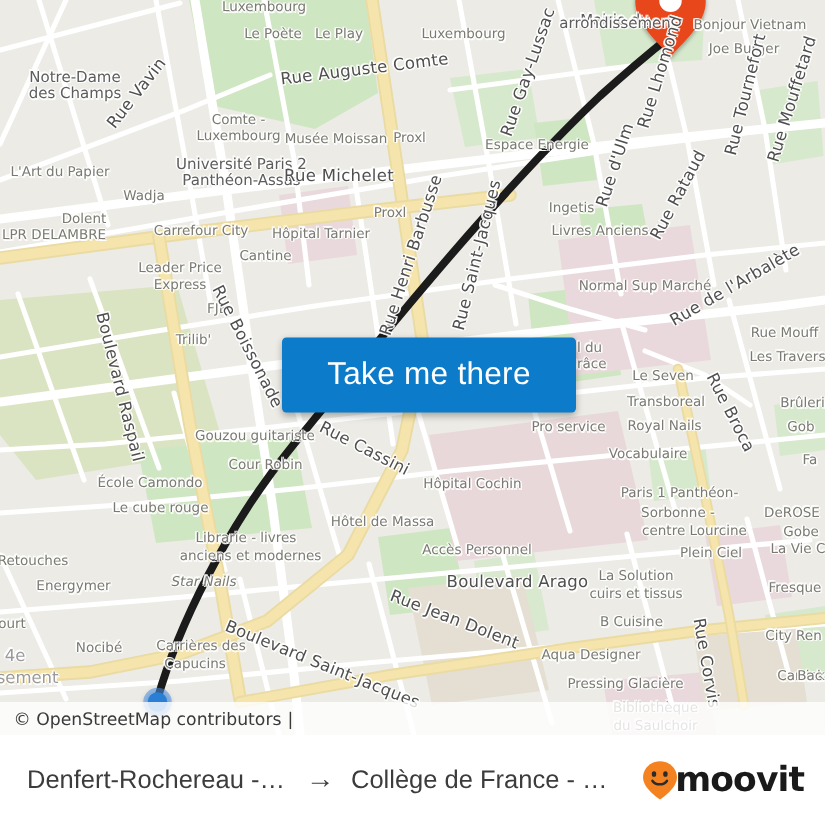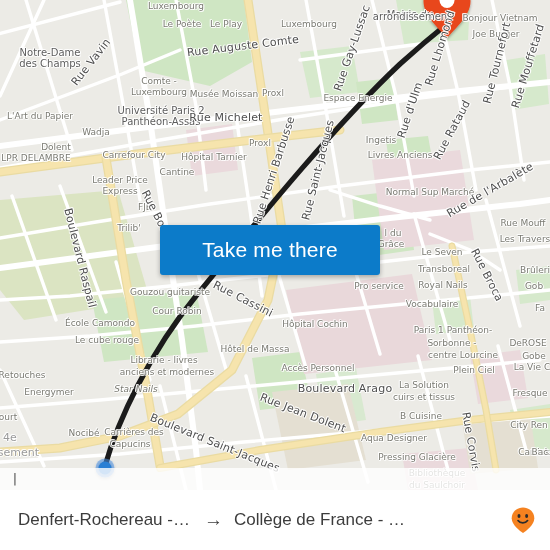--- a/index.html
+++ b/index.html
@@ -37,22 +37,22 @@
     pointer-events: none;
   }
   .lbl.poi { color: #7a7a72; font-size: 9px; }
   .lbl.street { color: #4f4f4f; font-size: 11px; letter-spacing: .2px; }
   .lbl.place { color: #5d5d5d; font-size: 10px; }
   .lbl.admin { color: #9a9a9a; font-size: 11px; }
 
   
   #take-me-there {
     position: absolute;
-    left: 160px; top: 225px;
-    width: 220px; height: 50px;
+    left: 188px; top: 225px;
+    width: 196px; height: 50px;
     background: #0c7bc9;
     border: none; border-radius: 3px;
     color: #ffffff;
     font-family: "Liberation Sans", sans-serif;
     font-size: 21px;
     letter-spacing: .2px;
     cursor: pointer;
     box-shadow: 0 2px 5px rgba(0,0,0,.30);
     display: flex; align-items: center; justify-content: center;
   }
@@ -306,50 +306,52 @@
         <div class="lbl poi" style="left: 49px; top: 392px;">Energymer</div>
         <div class="lbl street" style="left: 345px; top: 388px;">Boulevard Arago</div>
         <div class="lbl poi" style="left: 424px; top: 385px;">La Solution</div>
         <div class="lbl poi" style="left: 424px; top: 397px;">cuirs et tissus</div>
         <div class="lbl poi" style="left: 530px; top: 393px;">Fresque</div>
         <div class="lbl poi" style="left: 421px; top: 416px;">B Cuisine</div>
         <div class="lbl poi" style="left: 529px; top: 425px;">City Ren</div>
         <div class="lbl poi" style="left: 8px; top: 417px;">ourt</div>
         <div class="lbl admin" style="left: 10px; top: 437px;">4e</div>
         <div class="lbl admin" style="left: 14px; top: 452px;">issement</div>
-        <div class="lbl poi" style="left: 80px; top: 433px; padding-left: 8px;">Nocibé</div>
+        <div class="lbl poi" style="left: 62px; top: 433px; padding-left: 8px;">Nocibé</div>
         <div class="lbl poi" style="left: 134px; top: 432px;">Carrières des</div>
         <div class="lbl poi" style="left: 130px; top: 444px;">Capucins</div>
         <div class="lbl street" style="left: 215px; top: 443px; transform: translate(-50%, -50%) rotate(22deg);">Boulevard Saint-Jacques</div>
         <div class="lbl street" style="left: 303px; top: 413px; transform: translate(-50%, -50%) rotate(21deg);">Rue Jean Dolent</div>
         <div class="lbl poi" style="left: 394px; top: 438px;">Aqua Designer</div>
         <div class="lbl poi" style="left: 417px; top: 457px;">Pressing Glacière</div>
         <div class="lbl street" style="left: 471px; top: 442px; transform: translate(-50%, -50%) rotate(80deg);">Rue Corvis</div>
         <div class="lbl poi" style="left: 512px; top: 452px; padding-left: 44px;">Carrick</div>
         <div class="lbl poi" style="left: 544px; top: 452px;">Bac à</div>
         <div class="lbl poi" style="left: 437px; top: 473px;">Bibliothèque</div>
         <div class="lbl poi" style="left: 437px; top: 485px;">du Saulchoir</div>
       </div>
 
     <button id="take-me-there">Take me there</button>
 
     <div id="attribution">
+      <span>© OpenStreetMap contributors</span>
       <span class="sep">|</span>
     </div>
   </div>
 
   <div id="bottom-bar">
     <div id="route-summary">
       <span class="ep from">Denfert-Rochereau - Dag...</span>
       <span class="arrow">→</span>
       <span class="ep to">Collège de France - Site...</span>
     </div>
 
     <div id="moovit-logo">
       <svg width="26" height="28" viewBox="0 0 26 28">
         <path d="M13 1.5 C6.6 1.5 1.7 6.4 1.7 12.2 C1.7 19.0 9.6 24.6 13 27.0 C16.4 24.6 24.3 19.0 24.3 12.2 C24.3 6.4 19.4 1.5 13 1.5 Z" fill="#f58220"></path>
         <ellipse cx="9.0" cy="10.0" rx="1.5" ry="1.9" fill="#2b2b2b"></ellipse>
         <ellipse cx="16.6" cy="10.0" rx="1.5" ry="1.9" fill="#2b2b2b"></ellipse>
         <path d="M8.0 14.6 C10.2 17.6 15.4 17.6 17.6 14.6" stroke="#2b2b2b" stroke-width="1.7" fill="none" stroke-linecap="round"></path>
       </svg>
+      <span id="moovit-wordmark">moovit</span>
     </div>
   </div>
 </div>
 
 </body></html>

